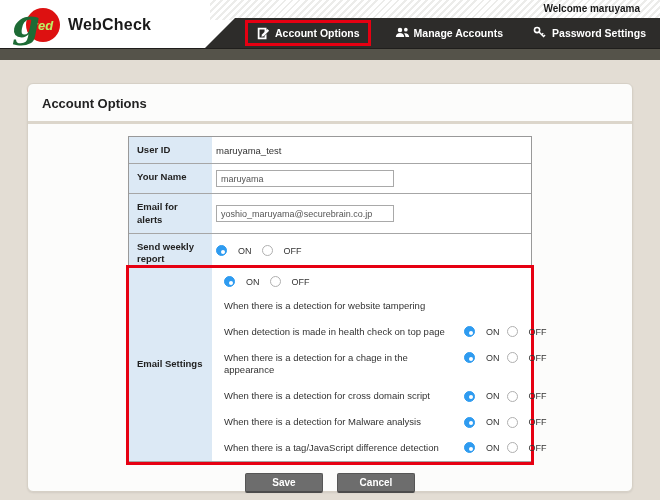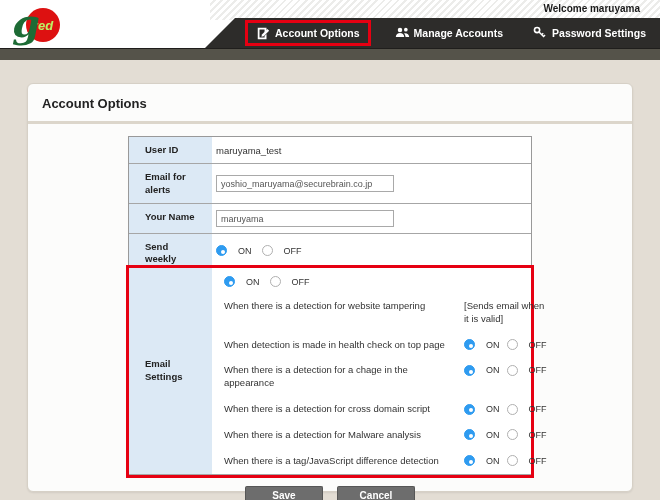--- a/index.html
+++ b/index.html
@@ -58,21 +58,21 @@
     padding:12px 14px 10px 14px; font-size:13px; font-weight:bold; color:#222;
     border-bottom:3px solid #dcd6cb;
   }
   
   .form-table {
     margin:12px 0 0 100px; width:404px;
     border:1px solid #999; border-bottom:none; background:#fff;
   }
   .frow { display:flex; border-bottom:1px solid #a6a6a6; }
   .fcell-label {
-    width:83px; background:#dce9f5; padding:7px 16px; font-weight:bold;
+    width:83px; background:#dce9f5; padding:7px 8px; font-weight:bold;
     font-size:9.5px; color:#222; line-height:1.3; flex-shrink:0;
   }
   .fcell-value { flex:1; padding:6px 4px; display:flex; align-items:center; font-size:9.5px; }
   .frow.highlight {
     box-shadow:0 0 0 3px #e60012; position:relative; z-index:1;
   }
   .text-input {
     width:178px; height:17px; border:1px solid #a9a9a9; background:#fff;
     font-family:"Liberation Sans", sans-serif; font-size:9px; color:#555;
     padding:0 4px;
@@ -108,20 +108,21 @@
 <body>
 
 <div class="header">
   <div class="header-stripes"></div>
   <div class="welcome">Welcome maruyama</div>
   <div class="logo">
     <span class="logo-g">g</span>
     <span class="logo-circle">
       <span class="logo-red">red</span>
     </span>
+    <span class="logo-title">WebCheck</span>
   </div>
   <div class="navbar">
     <div class="nav-item active">
       <span class="nav-icon">
         <svg viewBox="0 0 16 16" width="14" height="14">
             <path fill="#fff" d="M2 2h10v3.2L9.8 7.4V4H4v9h5.8v-1.6l2.2-2.2V15H2z"></path>
             <path fill="#fff" d="M6.8 9.6l6.2-6.2 2 2-6.2 6.2-2.6.6z"></path>
           </svg>
       </span>
       <span>Account Options</span>
@@ -155,30 +156,30 @@
     <div class="panel-header">Account Options</div>
 
     <div class="form-table">
 
       <div class="frow">
         <div class="fcell-label">User ID</div>
         <div class="fcell-value">maruyama_test</div>
       </div>
 
       <div class="frow">
+        <div class="fcell-label">Your Name</div>
+        <div class="fcell-value">
+          <input class="text-input" type="text" value="maruyama" style="">
+        </div>
+      </div>
+
+      <div class="frow">
         <div class="fcell-label">Email for alerts</div>
         <div class="fcell-value">
           <input class="text-input" type="text" value="yoshio_maruyama@securebrain.co.jp" style="">
-        </div>
-      </div>
-
-      <div class="frow">
-        <div class="fcell-label">Your Name</div>
-        <div class="fcell-value">
-          <input class="text-input" type="text" value="maruyama" style="">
         </div>
       </div>
 
       <div class="frow" style="height:34px;">
         <div class="fcell-label">Send weekly report</div>
         <div class="fcell-value">
           <div class="radio-group">
             <span class="radio-opt">
               <span class="radio checked"></span>
               <span class="radio-label">ON</span>
@@ -201,21 +202,20 @@
               <span class="radio-label">ON</span>
             </span>
             <span class="radio-opt">
               <span class="radio"></span>
               <span class="radio-label">OFF</span>
             </span>
           </div>
 
           <div class="alert-row">
             <div class="alert-text">When there is a detection for website tampering</div>
-            <div class="alert-ctrl">[Sends email when it is valid]</div>
           </div>
 
           <div class="alert-row">
             <div class="alert-text">When detection is made in health check on top page</div>
             <div class="alert-ctrl">
               <div class="radio-group" style="gap:7px;">
                 <span class="radio-opt">
                     <span class="radio checked"></span>
                     <span class="radio-label">ON</span>
                   </span>

